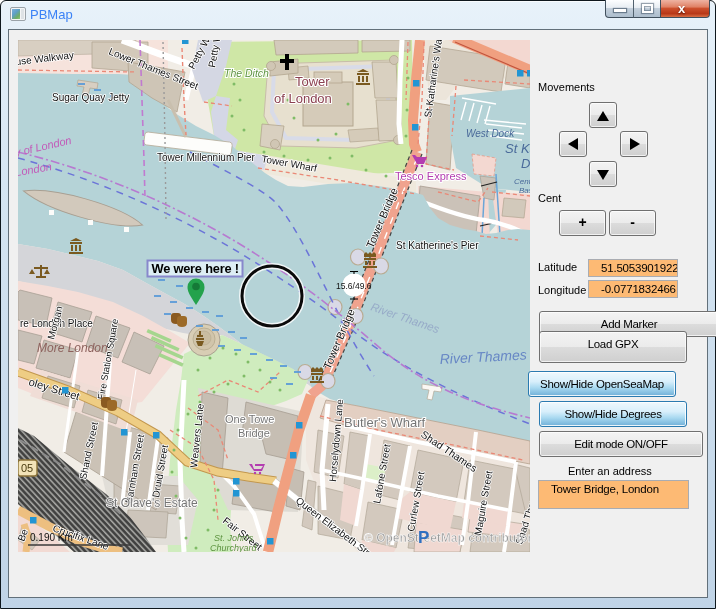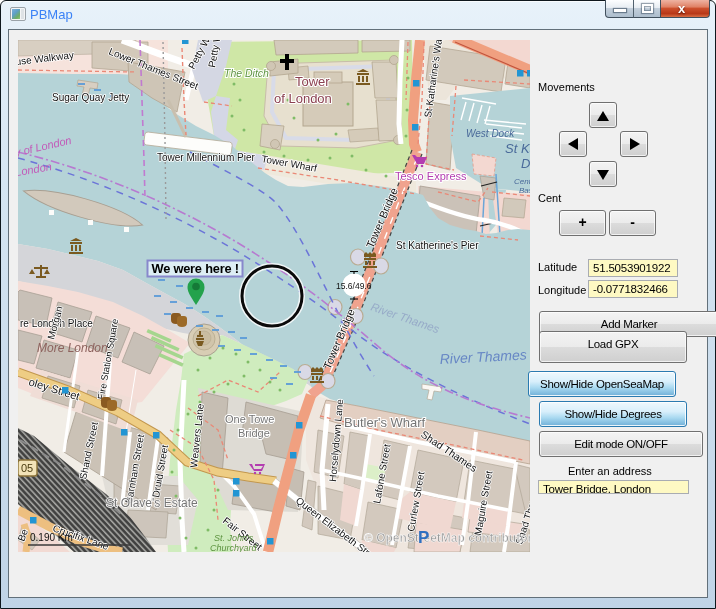--- a/index.html
+++ b/index.html
@@ -14,21 +14,21 @@
 .cap{position:absolute;top:0;height:18px;border:1px solid #404f5c;border-top:none}
 #bmin{left:605px;width:29px;border-radius:0 0 0 4px;background:linear-gradient(180deg,#fdfeff 0%,#e7edf3 45%,#c3cfdb 50%,#adbecd 100%)}
 #bmax{left:633px;width:28px;border-left:1px solid #51616e;background:linear-gradient(180deg,#fdfeff 0%,#e7edf3 45%,#c3cfdb 50%,#adbecd 100%)}
 #bclo{left:660px;width:50px;border-radius:0 0 4px 0;background:linear-gradient(180deg,#eeb3a2 0%,#e08266 40%,#cc4f2c 50%,#b83818 80%,#d96e44 100%)}
 #bmin .g{position:absolute;left:8px;top:9px;width:12px;height:3px;background:#fff;box-shadow:0 0 1px 1px rgba(40,60,80,.55)}
 #bmax .g{position:absolute;left:8px;top:4px;width:11px;height:9px;border:2px solid #fff;box-shadow:0 0 1px 1px rgba(40,60,80,.45),inset 0 0 1px 1px rgba(40,60,80,.45)}
 #bclo .g{position:absolute;left:17px;top:1px;color:#fff;font-size:13px;font-weight:bold;text-shadow:0 1px 2px rgba(60,10,0,.8)}
 .lbl{position:absolute;font-size:11px;color:#000;white-space:nowrap}
 .btn{position:absolute;border:1px solid #707070;border-radius:3px;background:linear-gradient(180deg,#f3f3f3 0%,#ebebeb 49%,#dcdcdc 50%,#cfcfcf 100%);box-shadow:inset 0 0 0 1px rgba(255,255,255,.7);font-size:11.5px;letter-spacing:-0.3px;color:#000;text-align:center;line-height:24px;white-space:nowrap}
 .btn.blue{border-color:#2a7ab0;background:linear-gradient(180deg,#eef8fd 0%,#d8effb 40%,#aadaf1 65%,#7cb8dd 92%,#6fb0d8 100%);box-shadow:inset 0 0 0 1px rgba(255,255,255,.85)}
-.inp{position:absolute;border:1px solid #a9acb2;background:#fef9c3;font-size:11.5px;letter-spacing:-0.2px;font-family:"Liberation Sans",sans-serif;color:#000;line-height:16px;padding-left:4px;white-space:nowrap;overflow:hidden}
+.inp{position:absolute;border:1px solid #a9acb2;background:#fdba74;font-size:11.5px;letter-spacing:-0.2px;font-family:"Liberation Sans",sans-serif;color:#000;line-height:16px;padding-left:12px;white-space:nowrap;overflow:hidden}
 .tri{position:absolute;width:0;height:0}
 </style>
 </head>
 <body>
 <div id="win"></div>
 <div id="client"></div>
 <div id="ticon">
     <span class="b1"></span>
     <span class="b2"></span>
   </div>
@@ -513,13 +513,13 @@
 <div class="lbl" style="left:538px;top:261px">Latitude</div>
 <div class="inp" style="left:588px;top:259px;width:90px;height:18px">51.5053901922</div>
 <div class="lbl" style="left:538px;top:284px">Longitude</div>
 <div class="inp" style="left:588px;top:280px;width:90px;height:18px">-0.0771832466</div>
 <div class="btn" style="left:539px;top:311px;width:180px;height:26px">Add Marker</div>
 <div class="btn" style="left:539px;top:331px;width:148px;height:32px">Load GPX</div>
 <div class="btn blue" style="left:528px;top:371px;width:148px;height:26px">Show/Hide OpenSeaMap</div>
 <div class="btn blue" style="left:539px;top:401px;width:148px;height:26px">Show/Hide Degrees</div>
 <div class="btn" style="left:539px;top:431px;width:164px;height:26px">Edit mode ON/OFF</div>
 <div class="lbl" style="left:568px;top:465px">Enter an address</div>
-<div class="inp" style="left:538px;top:480px;width:151px;height:14px">Tower Bridge, London</div>
+<div class="inp" style="left:538px;top:480px;width:151px;height:29px">Tower Bridge, London</div>
 
 </body></html>

